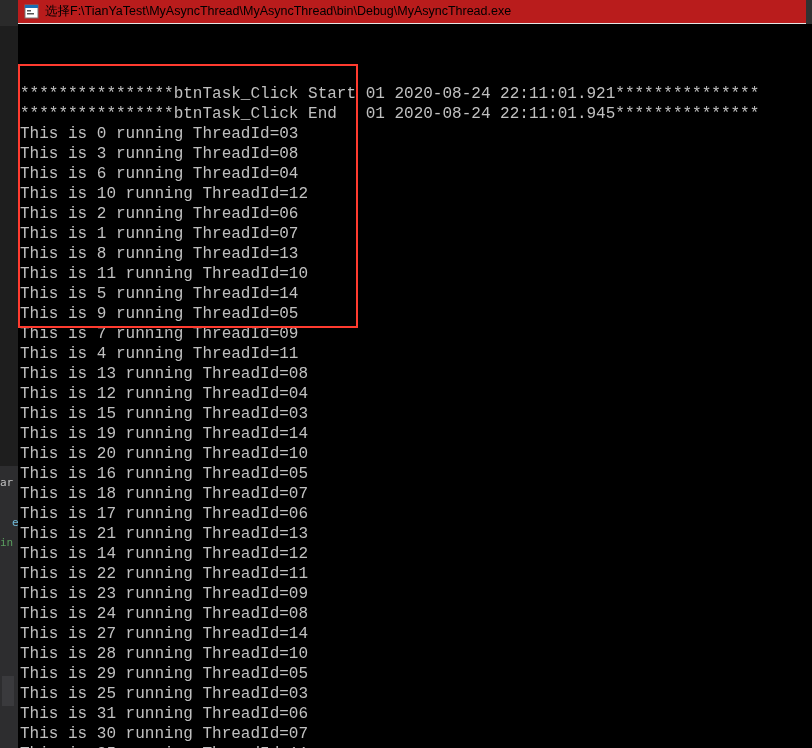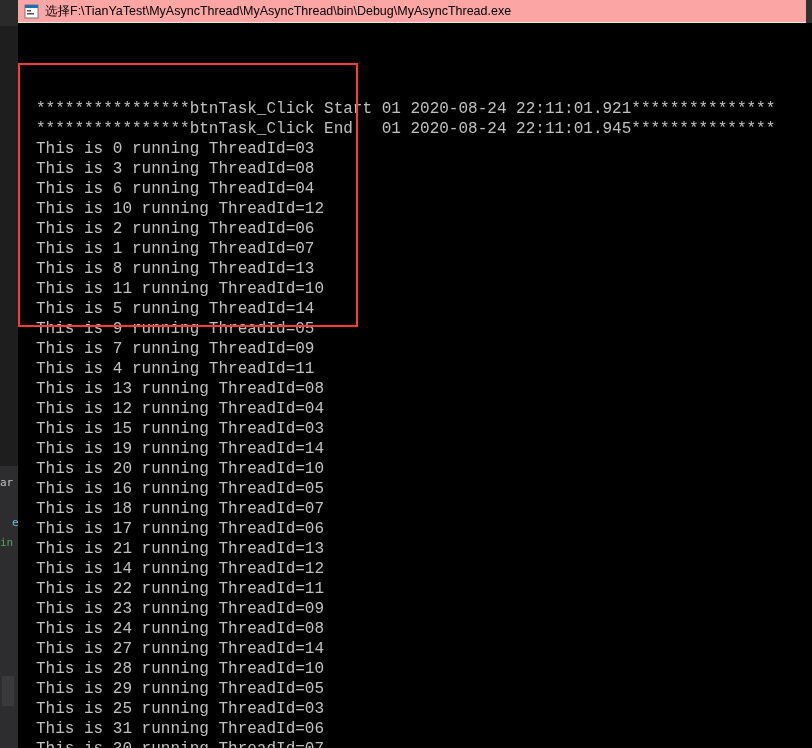--- a/index.html
+++ b/index.html
@@ -42,21 +42,21 @@
     left: 18px;
     width: 794px;
     height: 748px;
     background: #000;
     display: flex;
     flex-direction: column;
     z-index: 1;
   }
   .titlebar {
     height: 26px;
-    background: #fca5a5;
+    background: #b91c1c;
     display: flex;
     align-items: center;
     padding: 0 6px;
     border-bottom: 1px solid #e5e5e5;
     box-sizing: border-box;
   }
   .titlebar .icon {
     width: 15px;
     height: 15px;
     margin-right: 6px;
@@ -71,21 +71,21 @@
     overflow: hidden;
   }
   .console {
     flex: 1 1 auto;
     background: #000;
     color: #c0c0c0;
     font-family: "NSimSun", "SimSun", Consolas, "Courier New", monospace;
     font-size: 16px;
     line-height: 20px;
     white-space: pre;
-    padding: 16px;
+    padding: 0;
     position: relative;
     overflow: hidden;
   }
   .console-line {
     padding: 0 2px;
   }
   .highlight-box {
     position: absolute;
     border: 2px solid #ff3b2f;
     pointer-events: none;

